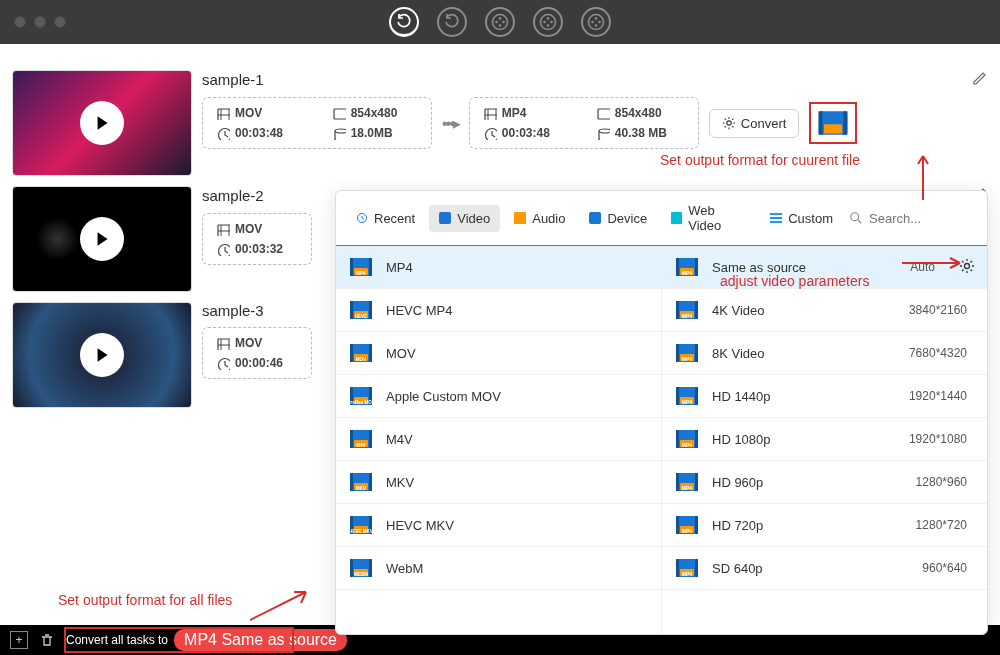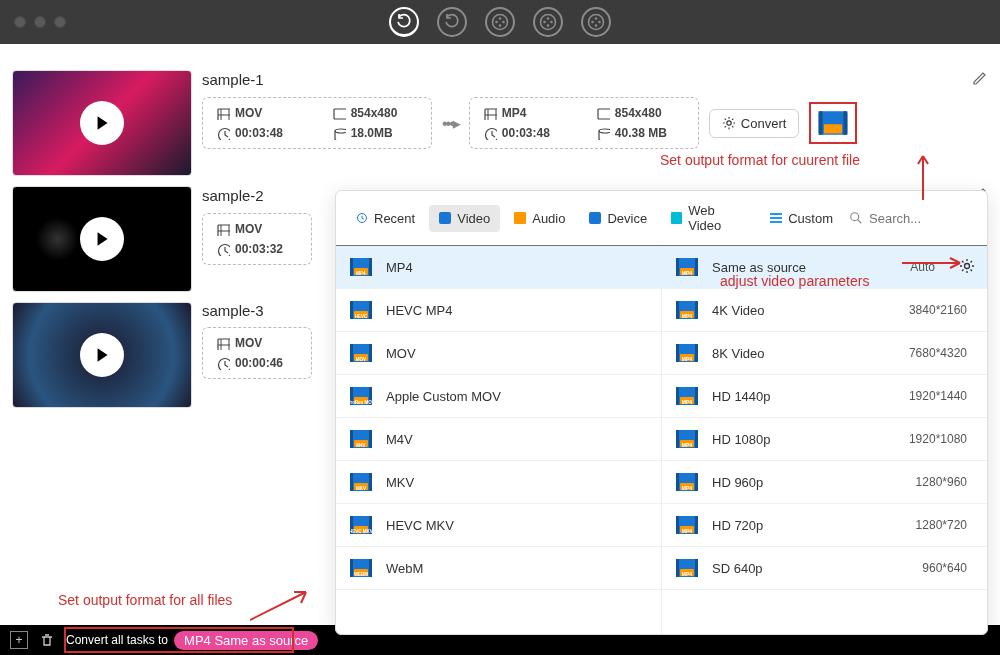--- a/index.html
+++ b/index.html
@@ -60,21 +60,21 @@
 .item { display: flex; align-items: center; padding: 10px 12px; border-bottom: 1px solid #f0f0f0; font-size: 13px; color: #333; cursor: pointer; gap: 12px; }
 .item.sel { background: #e3f2fd; }
 .item .res { margin-left: auto; color: #555; font-size: 12px; padding-right: 8px; }
 .item .gear { margin-left: 4px; color: #333; cursor: pointer; }
 .fmt-ico { width: 26px; height: 22px; flex-shrink: 0; }
 
 
 .bottombar { position: absolute; left: 0; right: 0; bottom: 0; height: 30px; background: #000; display: flex; align-items: center; padding: 0 10px; gap: 10px; color: #ccc; font-size: 12px; z-index: 10; }
 .bottombar .ic { width: 18px; height: 18px; border: 1px solid #888; display: flex; align-items: center; justify-content: center; color: #ccc; cursor: pointer; }
 .convert-all { display: flex; align-items: center; gap: 6px; color: #fff; text-align: right; }
-.convert-all .sel { background: #ec4899; border-radius: 10px; padding: 2px 10px; font-size: 13px; }
+.convert-all .sel { background: #ef4444; border-radius: 10px; padding: 2px 10px; font-size: 16px; }
 .red-box { position: absolute; border: 2px solid #d32f2f; }
 </style>
 </head>
 <body>
 
 <svg width="0" height="0" style="position:absolute">
 <defs>
   <g id="i-film">
         <rect x="1" y="2" width="14" height="12" rx="1" fill="none" stroke="currentColor" stroke-width="1.2"></rect>
         <line x1="4" y1="2" x2="4" y2="14" stroke="currentColor"></line>

